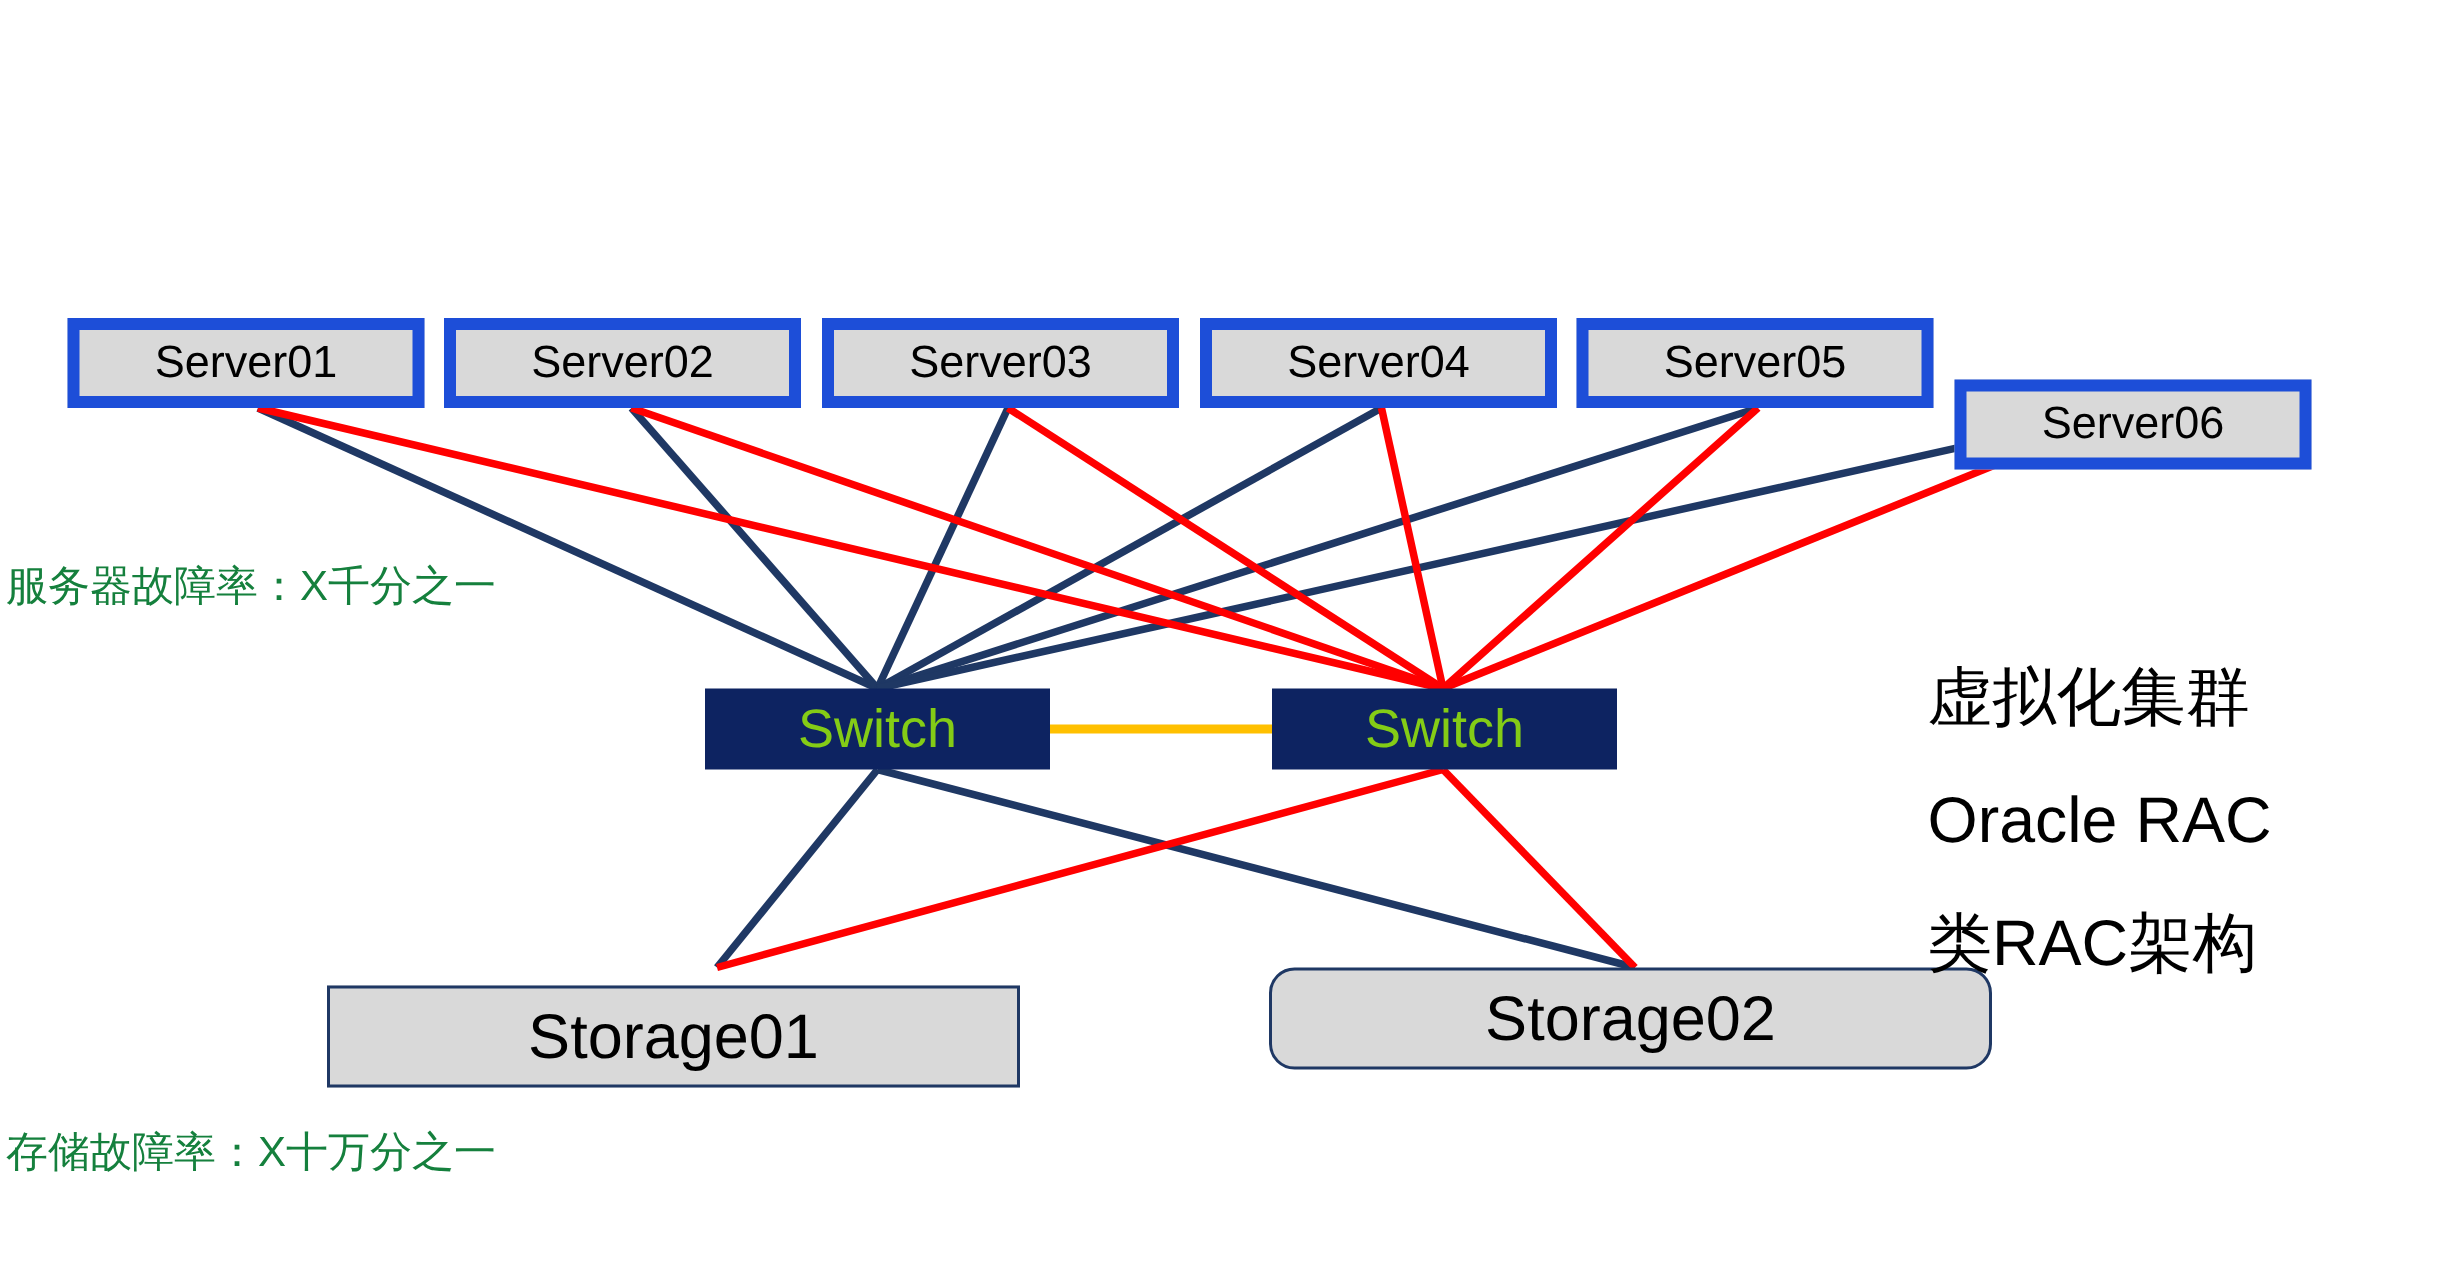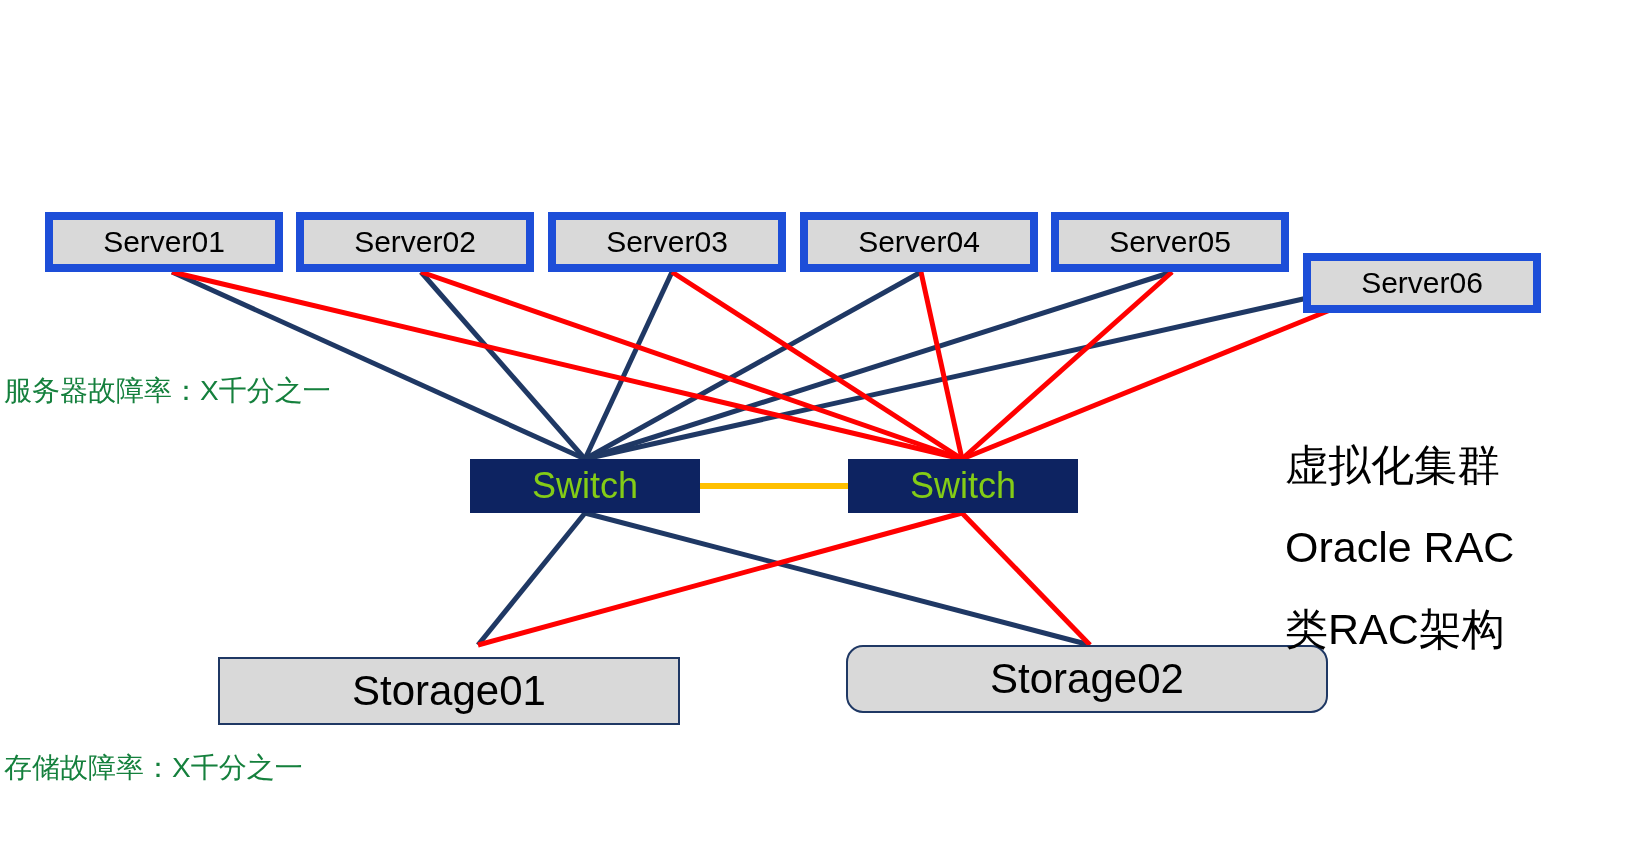--- a/index.html
+++ b/index.html
@@ -171,21 +171,21 @@
       <div class="node node-storage" style="left: 218px; top: 645px; width: 462px; height: 68px; margin-top: 12px;">
         <span class="node-label">Storage01</span>
       </div>
       <div class="node node-storage" style="left: 846px; top: 645px; width: 482px; height: 68px; border-radius: 17px;">
         <span class="node-label">Storage02</span>
       </div>
     </div>
 
   <div class="annotation" id="ann-server" style="left: 4px; top: 375px;">服务器故障率：X千分之一</div>
 
-  <div class="annotation" id="ann-storage" style="left: 4px; top: 752px;">存储故障率：X千分之一</div>
+  <div class="annotation" id="ann-storage" style="left: 4px; top: 752px;">存储故障率：X十万分之一</div>
 
   <div id="cluster-note">
     <div>虚拟化集群</div>
     <div>Oracle RAC</div>
     <div>类RAC架构</div>
   </div>
 
 </div>
 
 </body></html>

